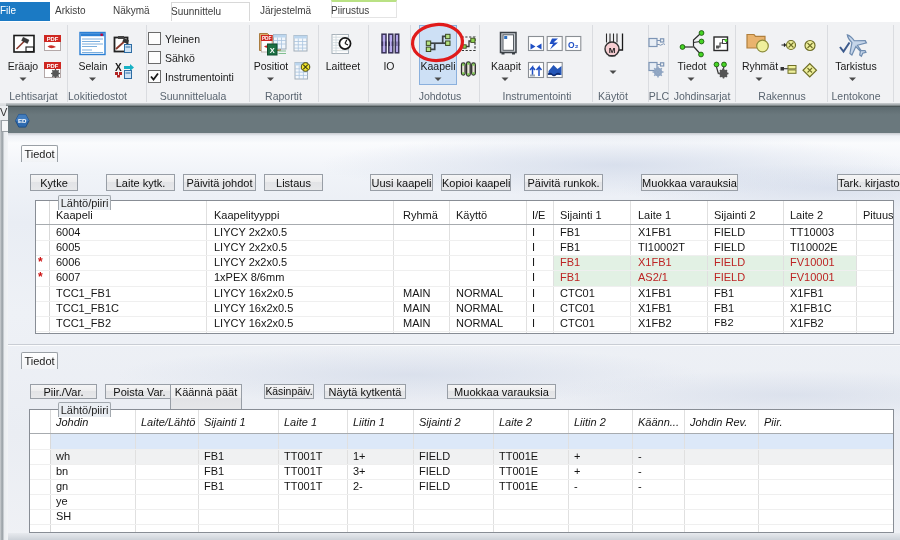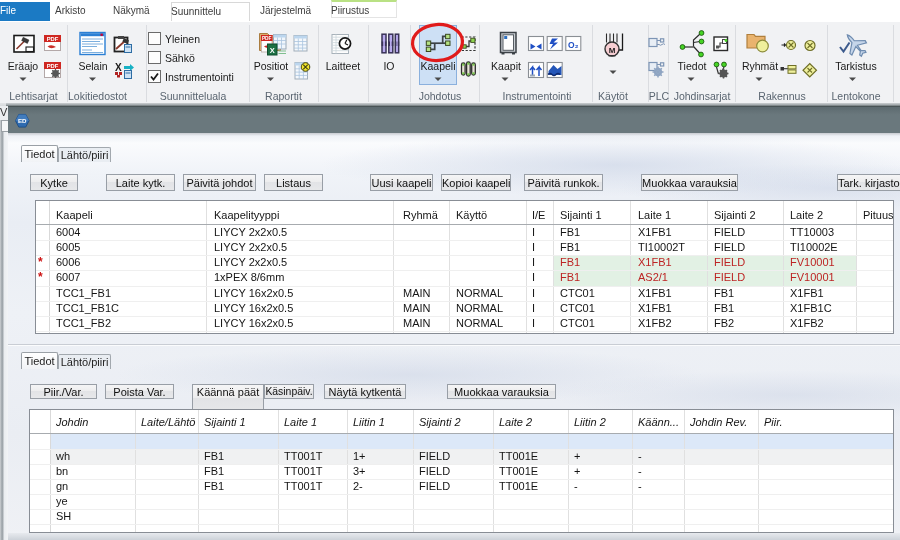--- a/index.html
+++ b/index.html
@@ -13,21 +13,21 @@
   .wbtn{position:absolute;box-sizing:border-box;border:1px solid #989ea6;white-space:nowrap;overflow:hidden;
         background:linear-gradient(180deg,#f5f5f6 0%,#ededee 45%,#e2e3e6 46%,#e7e8ea 100%);
         font-size:11px;color:#111;text-align:center;}
   .row{position:absolute;left:0;width:100%;}
   .row span{position:absolute;top:0;font-size:11px;color:#151515;white-space:nowrap;line-height:15px;}
   .rline{position:absolute;left:0;width:100%;height:1px;background:#efefef;}
   .tab1{position:absolute;box-sizing:border-box;border:1px solid #9aa0a6;border-bottom:none;
         background:linear-gradient(180deg,#ffffff,#f1f3f6);border-radius:2px 2px 0 0;
         font-size:11px;color:#222;text-align:center;z-index:3;}
   .tab2{position:absolute;box-sizing:border-box;border:1px solid #a2a8ae;border-bottom:none;
-        background:#e9edf2;border-radius:2px 2px 0 0;font-size:11px;color:#222;text-align:center;z-index:2;}
+        background:#e9edf2;border-radius:2px 2px 0 0;font-size:11px;color:#222;text-align:center;z-index:2;margin-top:48px;}
   .cseps{position:absolute;width:1px;background:#e0e0e0;}
 </style>
 </head>
 <body>
 
 <div class="abs" style="left:0;top:0;width:900px;height:23px;background:#ffffff;"></div>
 <div class="abs" style="left:0;top:2px;width:50px;height:19px;background:#1b7ac4;"></div>
 <div class="tabtxt" style="left:0;width:50px;color:#fff;">File</div>
 <div class="tabtxt" style="left:55px;width:45px;">Arkisto</div>
 <div class="tabtxt" style="left:113px;width:53px;">Näkymä</div>
@@ -498,34 +498,34 @@
       <span style="left:754px;">X1FB1C</span>
     </div>
     <div class="row" style="top:115px;height:15px;">
       <span style="left:20px;">TCC1_FB2</span>
         <span style="left:178px;">LIYCY 16x2x0.5</span>
       <span style="left:367px;">MAIN</span>
         <span style="left:420px;">NORMAL</span>
       <span style="left:496px;">I</span>
         <span style="left:524px;">CTC01</span>
       <span style="left:602px;">X1FB2</span>
-        <span style="left:678px;">FB2</span>
+        <span style="left:678px;font-family:Liberation Mono, monospace;">FB2</span>
       <span style="left:754px;">X1FB2</span>
     </div>
   </div>
 
   <div class="abs" style="left:0;top:237px;width:892px;height:1px;background:#c9cdd4;"></div>
   <div class="abs" style="left:0;top:238px;width:892px;height:1px;background:#fbfcfd;"></div>
 
   <div class="tab2" style="left:50px;top:247px;width:53px;height:15px;line-height:15px;">Lähtö/piiri</div>
   <div class="tab1" style="left:13px;top:245px;width:37px;height:17px;line-height:17px;">Tiedot</div>
 
   <div class="wbtn" style="left:22px;top:277px;width:67px;height:15px;line-height:14px;">Piir./Var.</div>
   <div class="wbtn" style="left:97px;top:277px;width:69px;height:15px;line-height:14px;">Poista Var.</div>
-  <div class="wbtn" style="left:184px;top:277px;width:72px;height:31px;line-height:14px;">Käännä päät</div>
+  <div class="wbtn" style="left:162px;top:277px;width:72px;height:31px;line-height:14px;">Käännä päät</div>
   <div class="wbtn" style="left:256px;top:277px;width:50px;height:15px;line-height:14px;font-size:10.4px;">Käsinpäiv.</div>
   <div class="wbtn" style="left:316px;top:277px;width:82px;height:15px;line-height:14px;">Näytä kytkentä</div>
   <div class="wbtn" style="left:439px;top:277px;width:109px;height:15px;line-height:14px;">Muokkaa varauksia</div>
 
   <div class="abs" style="left:21px;top:302px;width:865px;height:124px;background:#fff;border:1px solid #888d95;box-sizing:border-box;overflow:hidden;" id="t2">
 
     <div class="abs" style="left:20px;top:24px;width:843px;height:15px;background:#dce8f8;"></div>
     <div class="abs" style="left:20px;top:39px;width:843px;height:15px;background:#f0f1f2;"></div>
 
     <div class="cseps" style="left:20px;top:0;height:122px;background:#d9d9d9;"></div>

